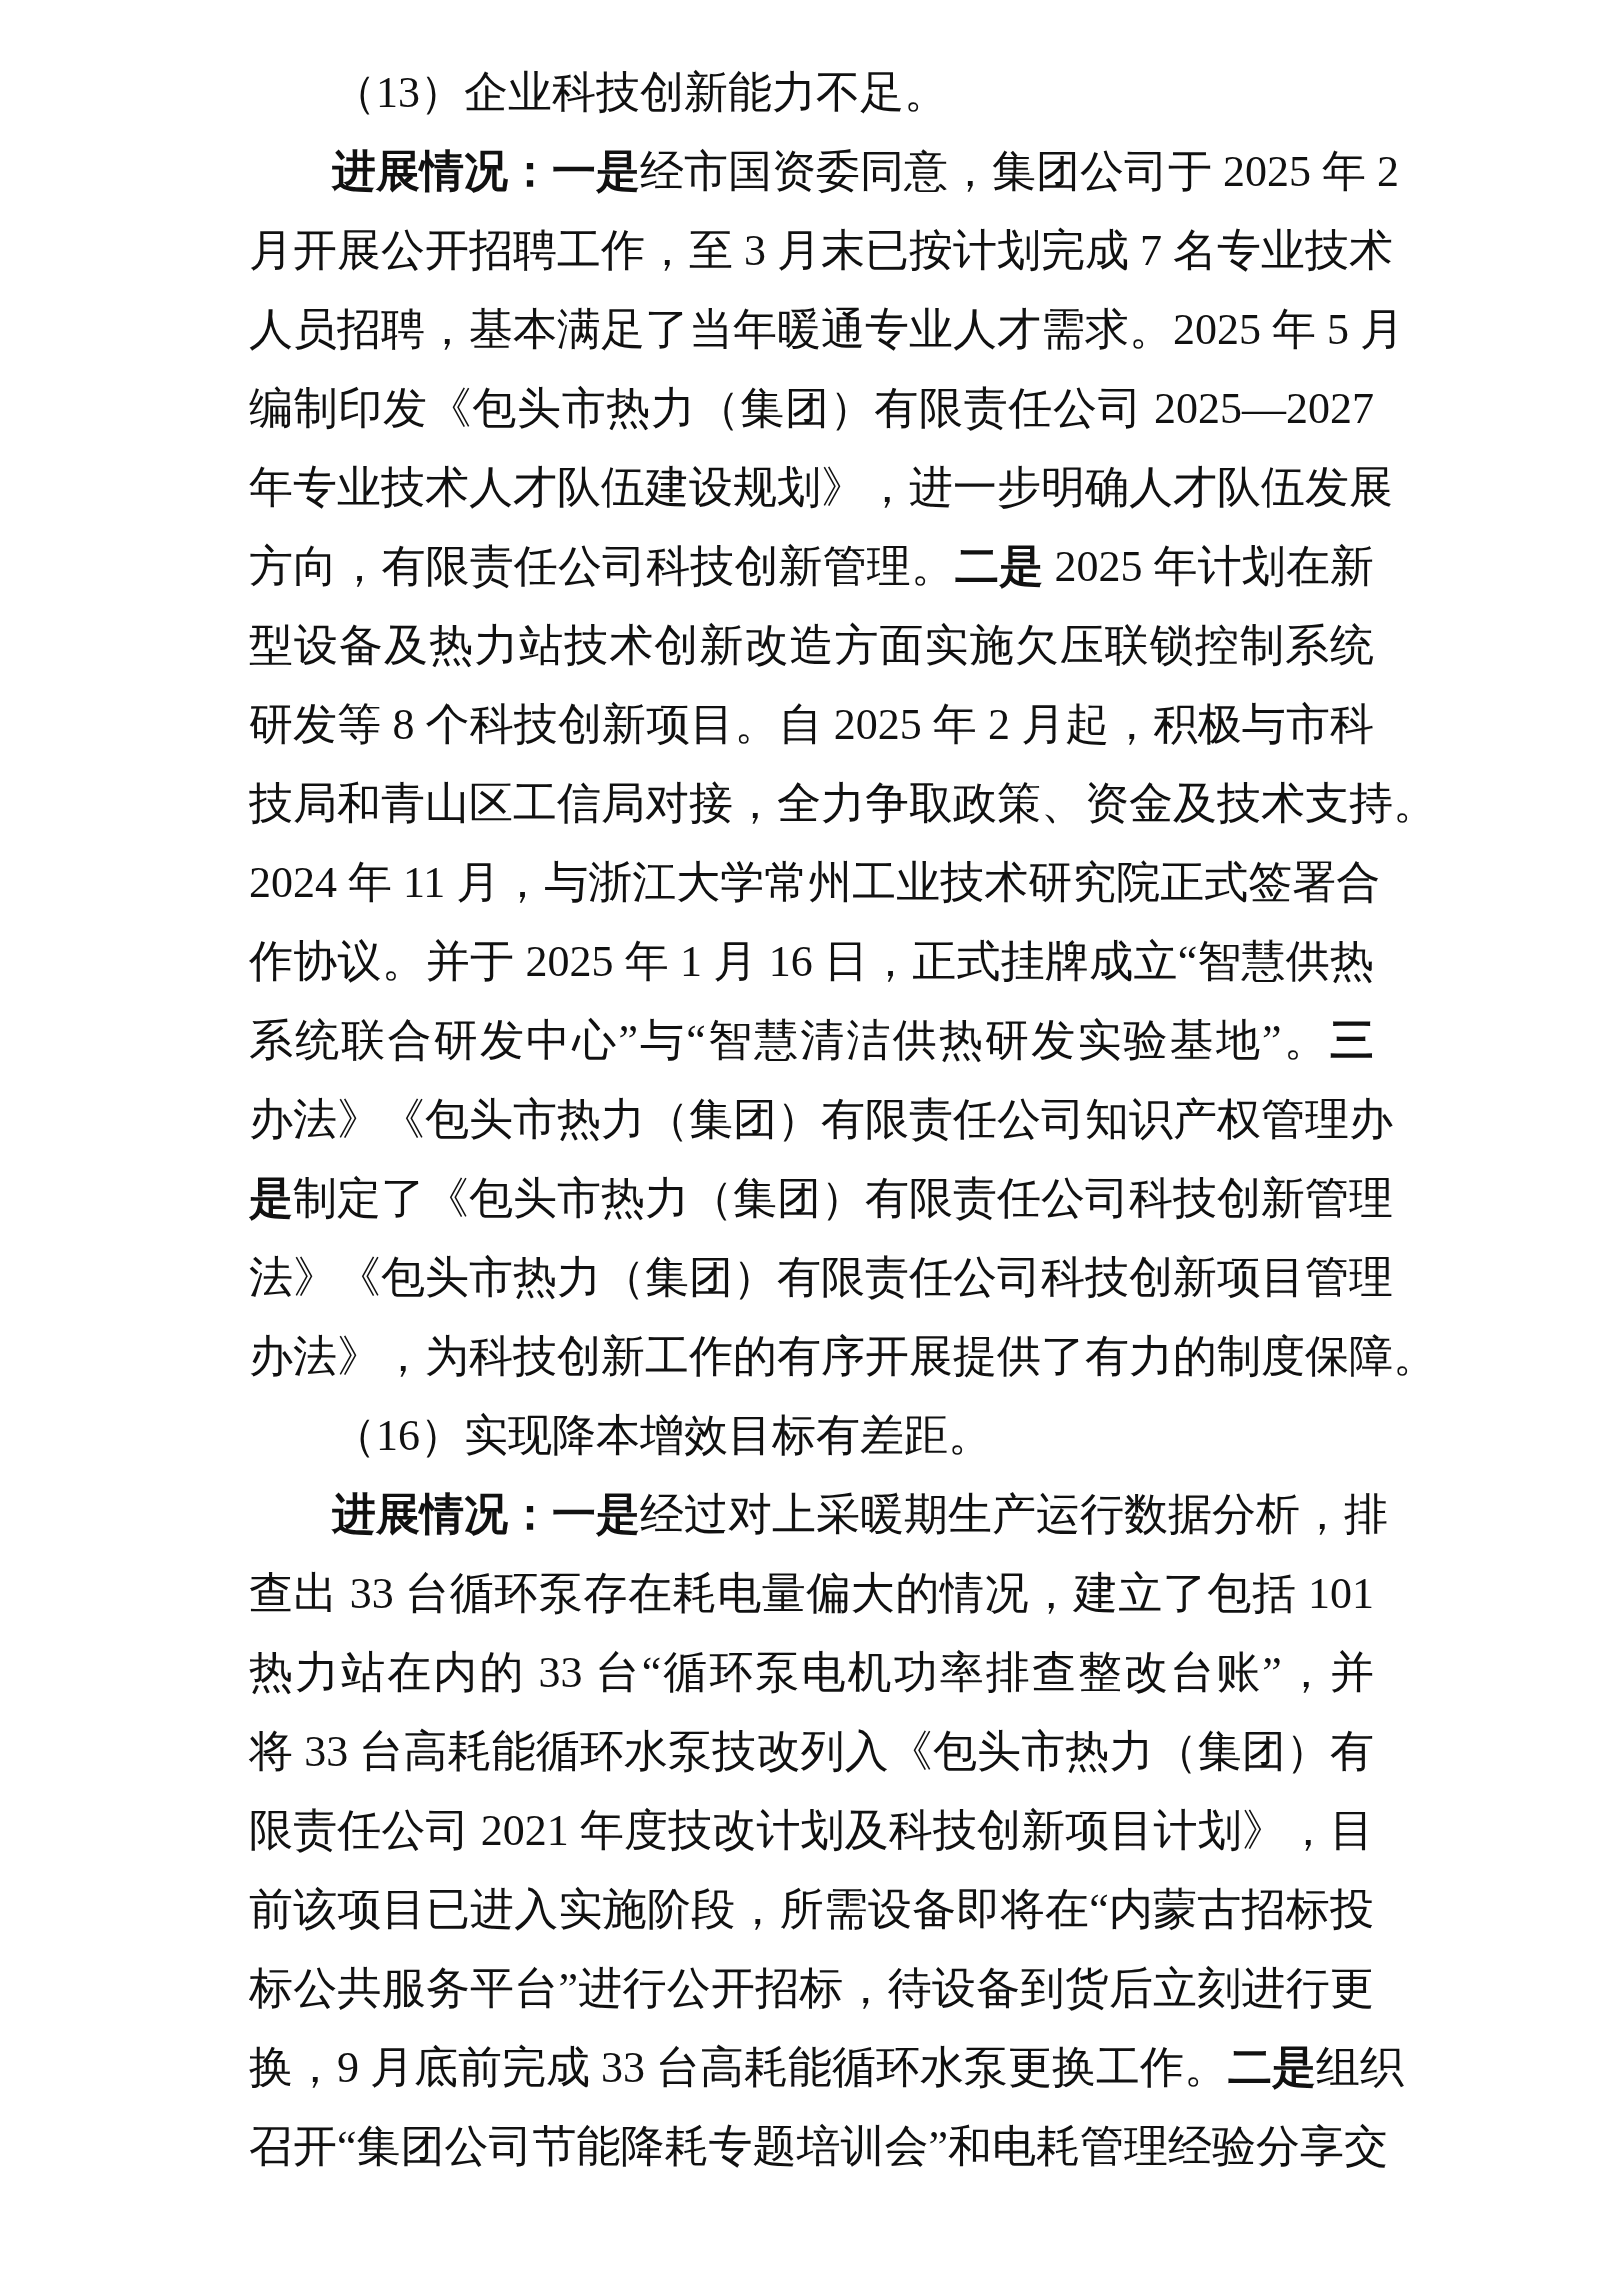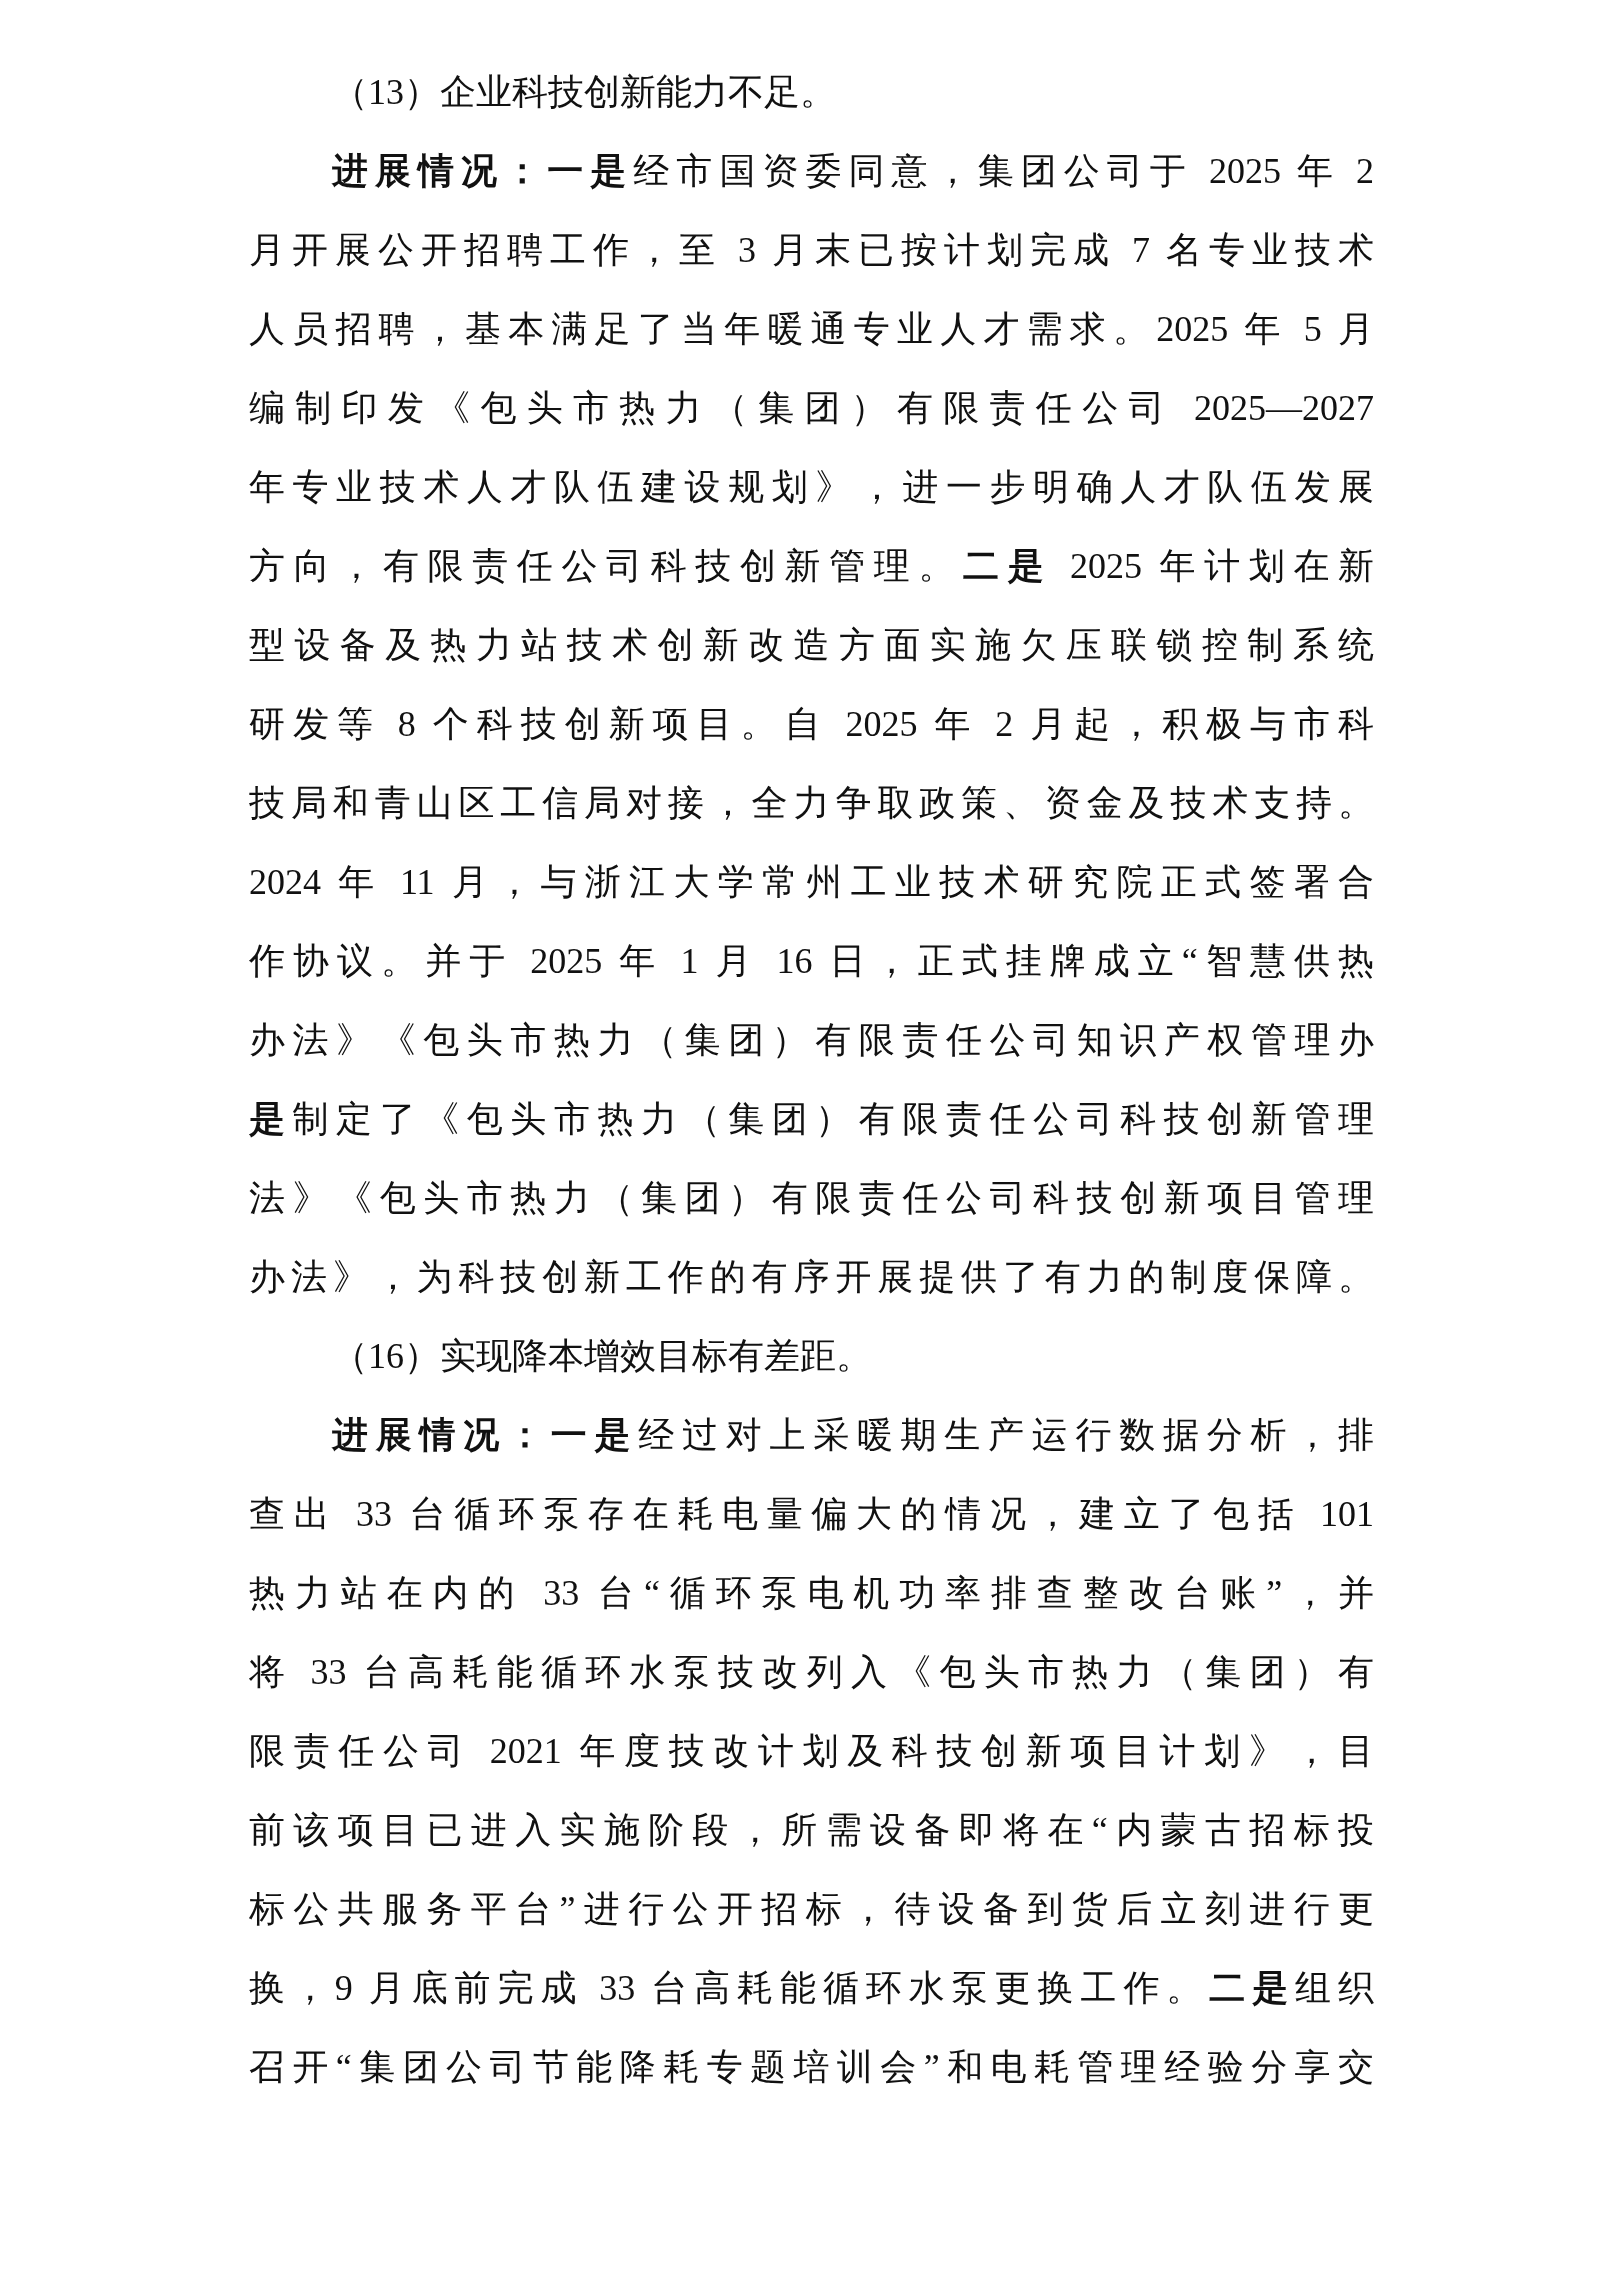--- a/index.html
+++ b/index.html
@@ -17,21 +17,21 @@
   }
   .page {
     position: absolute;
     left: 249px;
     top: 53px;
     width: 1125px;
   }
   .line {
     height: 79px;
     line-height: 79px;
-    font-size: 36px;
+    font-size: 44px;
     white-space: nowrap;
     text-align: justify;
     text-align-last: justify;
     letter-spacing: 0;
   }
   .line.last {
     text-align-last: left;
   }
   .line.indent {
     padding-left: 83px;
@@ -51,20 +51,21 @@
   <div class="line"><span>月开展公开招聘工作，至 3 月末已按计划完成 7 名专业技术</span></div>
   <div class="line"><span>人员招聘，基本满足了当年暖通专业人才需求。2025 年 5 月</span></div>
   <div class="line"><span>编制印发《包头市热力（集团）有限责任公司 2025—2027</span></div>
   <div class="line"><span>年专业技术人才队伍建设规划》，进一步明确人才队伍发展</span></div>
   <div class="line"><span>方向，有限责任公司科技创新管理。</span><span class="b">二是</span><span> 2025 年计划在新</span></div>
   <div class="line"><span>型设备及热力站技术创新改造方面实施欠压联锁控制系统</span></div>
   <div class="line"><span>研发等 8 个科技创新项目。自 2025 年 2 月起，积极与市科</span></div>
   <div class="line"><span>技局和青山区工信局对接，全力争取政策、资金及技术支持。</span></div>
   <div class="line"><span>2024 年 11 月，与浙江大学常州工业技术研究院正式签署合</span></div>
   <div class="line"><span>作协议。并于 2025 年 1 月 16 日，正式挂牌成立“智慧供热</span></div>
+  <div class="line"><span>系统联合研发中心”与“智慧清洁供热研发实验基地”。</span><span class="b">三</span></div>
   <div class="line"><span>办法》《包头市热力（集团）有限责任公司知识产权管理办</span></div>
   <div class="line"><span class="b">是</span><span>制定了《包头市热力（集团）有限责任公司科技创新管理</span></div>
   <div class="line"><span>法》《包头市热力（集团）有限责任公司科技创新项目管理</span></div>
   <div class="line"><span>办法》，为科技创新工作的有序开展提供了有力的制度保障。</span></div>
   <div class="line indent last"><span>（16）实现降本增效目标有差距。</span></div>
   <div class="line indent"><span class="b">进展情况：一是</span><span>经过对上采暖期生产运行数据分析，排</span></div>
   <div class="line"><span>查出 33 台循环泵存在耗电量偏大的情况，建立了包括 101</span></div>
   <div class="line"><span>热力站在内的 33 台“循环泵电机功率排查整改台账”，并</span></div>
   <div class="line"><span>将 33 台高耗能循环水泵技改列入《包头市热力（集团）有</span></div>
   <div class="line"><span>限责任公司 2021 年度技改计划及科技创新项目计划》，目</span></div>

